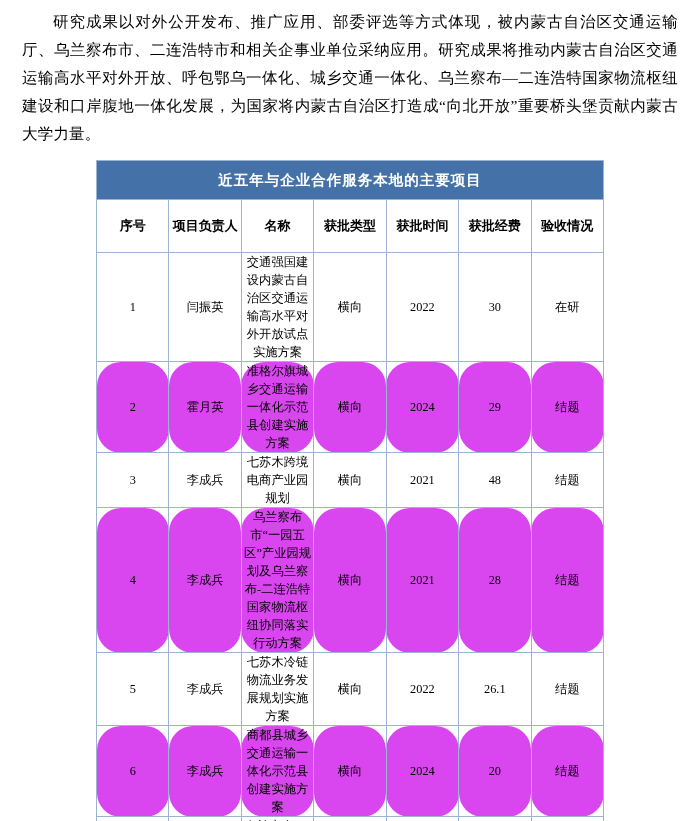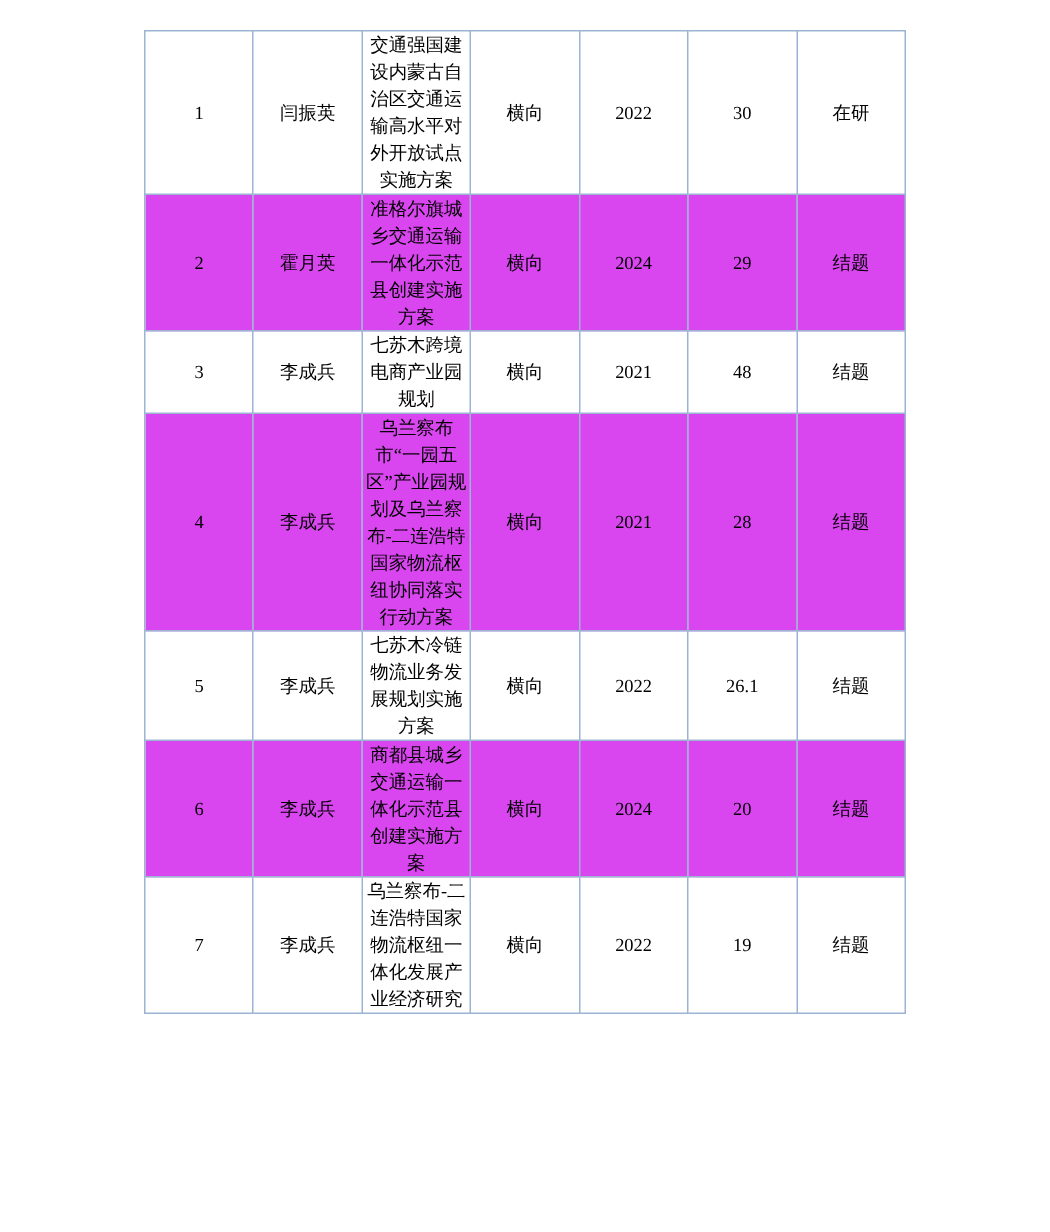--- a/index.html
+++ b/index.html
@@ -55,20 +55,21 @@
     font-size: 13px;
     font-weight: bold;
     height: 52px;
     line-height: 18px;
     padding: 2px 1px;
   }
   .body-row td {
     font-size: 12.3px;
     line-height: 18px;
     padding: 6px 4px;
+    border-radius: 24px;
   }
   .row-odd td {
     background: #ffffff;
   }
   .row-even td {
     background: #d946ef;
   }
   .cell-name {
     text-align: center;
   }
@@ -78,24 +79,37 @@
   .c-type { width: 62px; }
   .c-date { width: 68px; }
   .c-fund { width: 62px; }
   .c-accept { width: 68px; }
 </style>
 </head>
 <body>
 
 <div class="page">
 
+  <p class="para">研究成果以对外公开发布、推广应用、部委评选等方式体现，被内蒙古自治区交通运输厅、乌兰察布市、二连浩特市和相关企事业单位采纳应用。研究成果将推动内蒙古自治区交通运输高水平对外开放、呼包鄂乌一体化、城乡交通一体化、乌兰察布—二连浩特国家物流枢纽建设和口岸腹地一体化发展，为国家将内蒙古自治区打造成“向北开放”重要桥头堡贡献内蒙古大学力量。</p>
 
   <div class="table-wrap">
     <table class="main">
       <tbody>
+        <tr class="title-row">
+          <th colspan="7">近五年与企业合作服务本地的主要项目</th>
+        </tr>
+        <tr class="head-row">
+          <td class="c-num">序号</td>
+          <td class="c-leader">项目负责人</td>
+          <td class="c-name">名称</td>
+          <td class="c-type">获批类型</td>
+          <td class="c-date">获批时间</td>
+          <td class="c-fund">获批经费</td>
+          <td class="c-accept">验收情况</td>
+        </tr>
 
         <tr class="body-row row-odd">
           <td>1</td>
           <td>闫振英</td>
           <td class="cell-name">交通强国建设内蒙古自治区交通运输高水平对外开放试点实施方案</td>
           <td>横向</td>
           <td>2022</td>
           <td>30</td>
           <td>在研</td>
         </tr>

